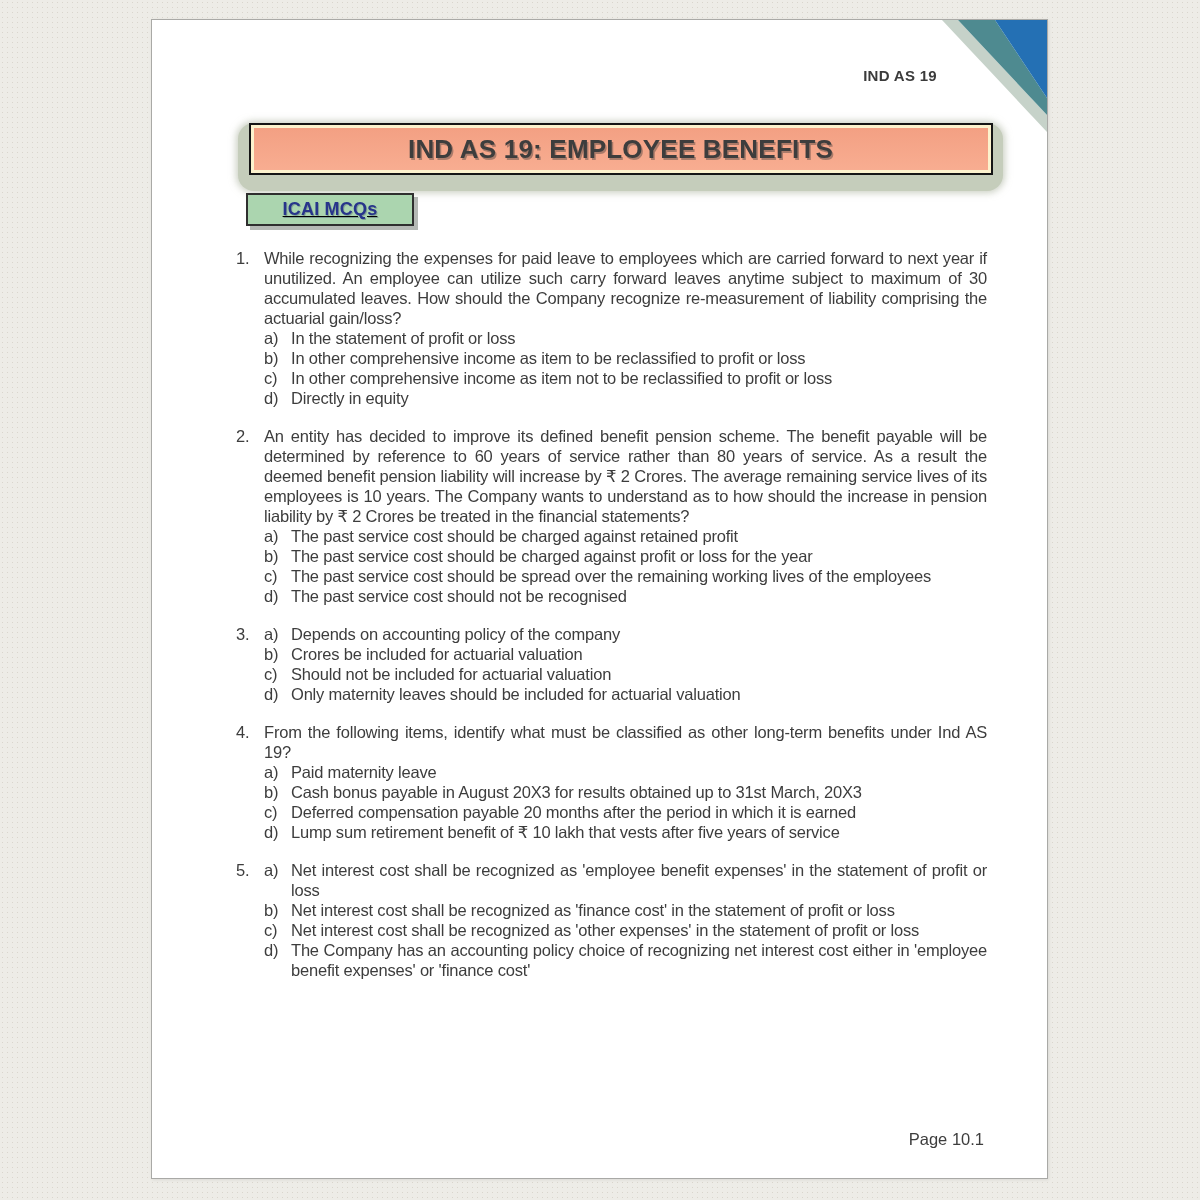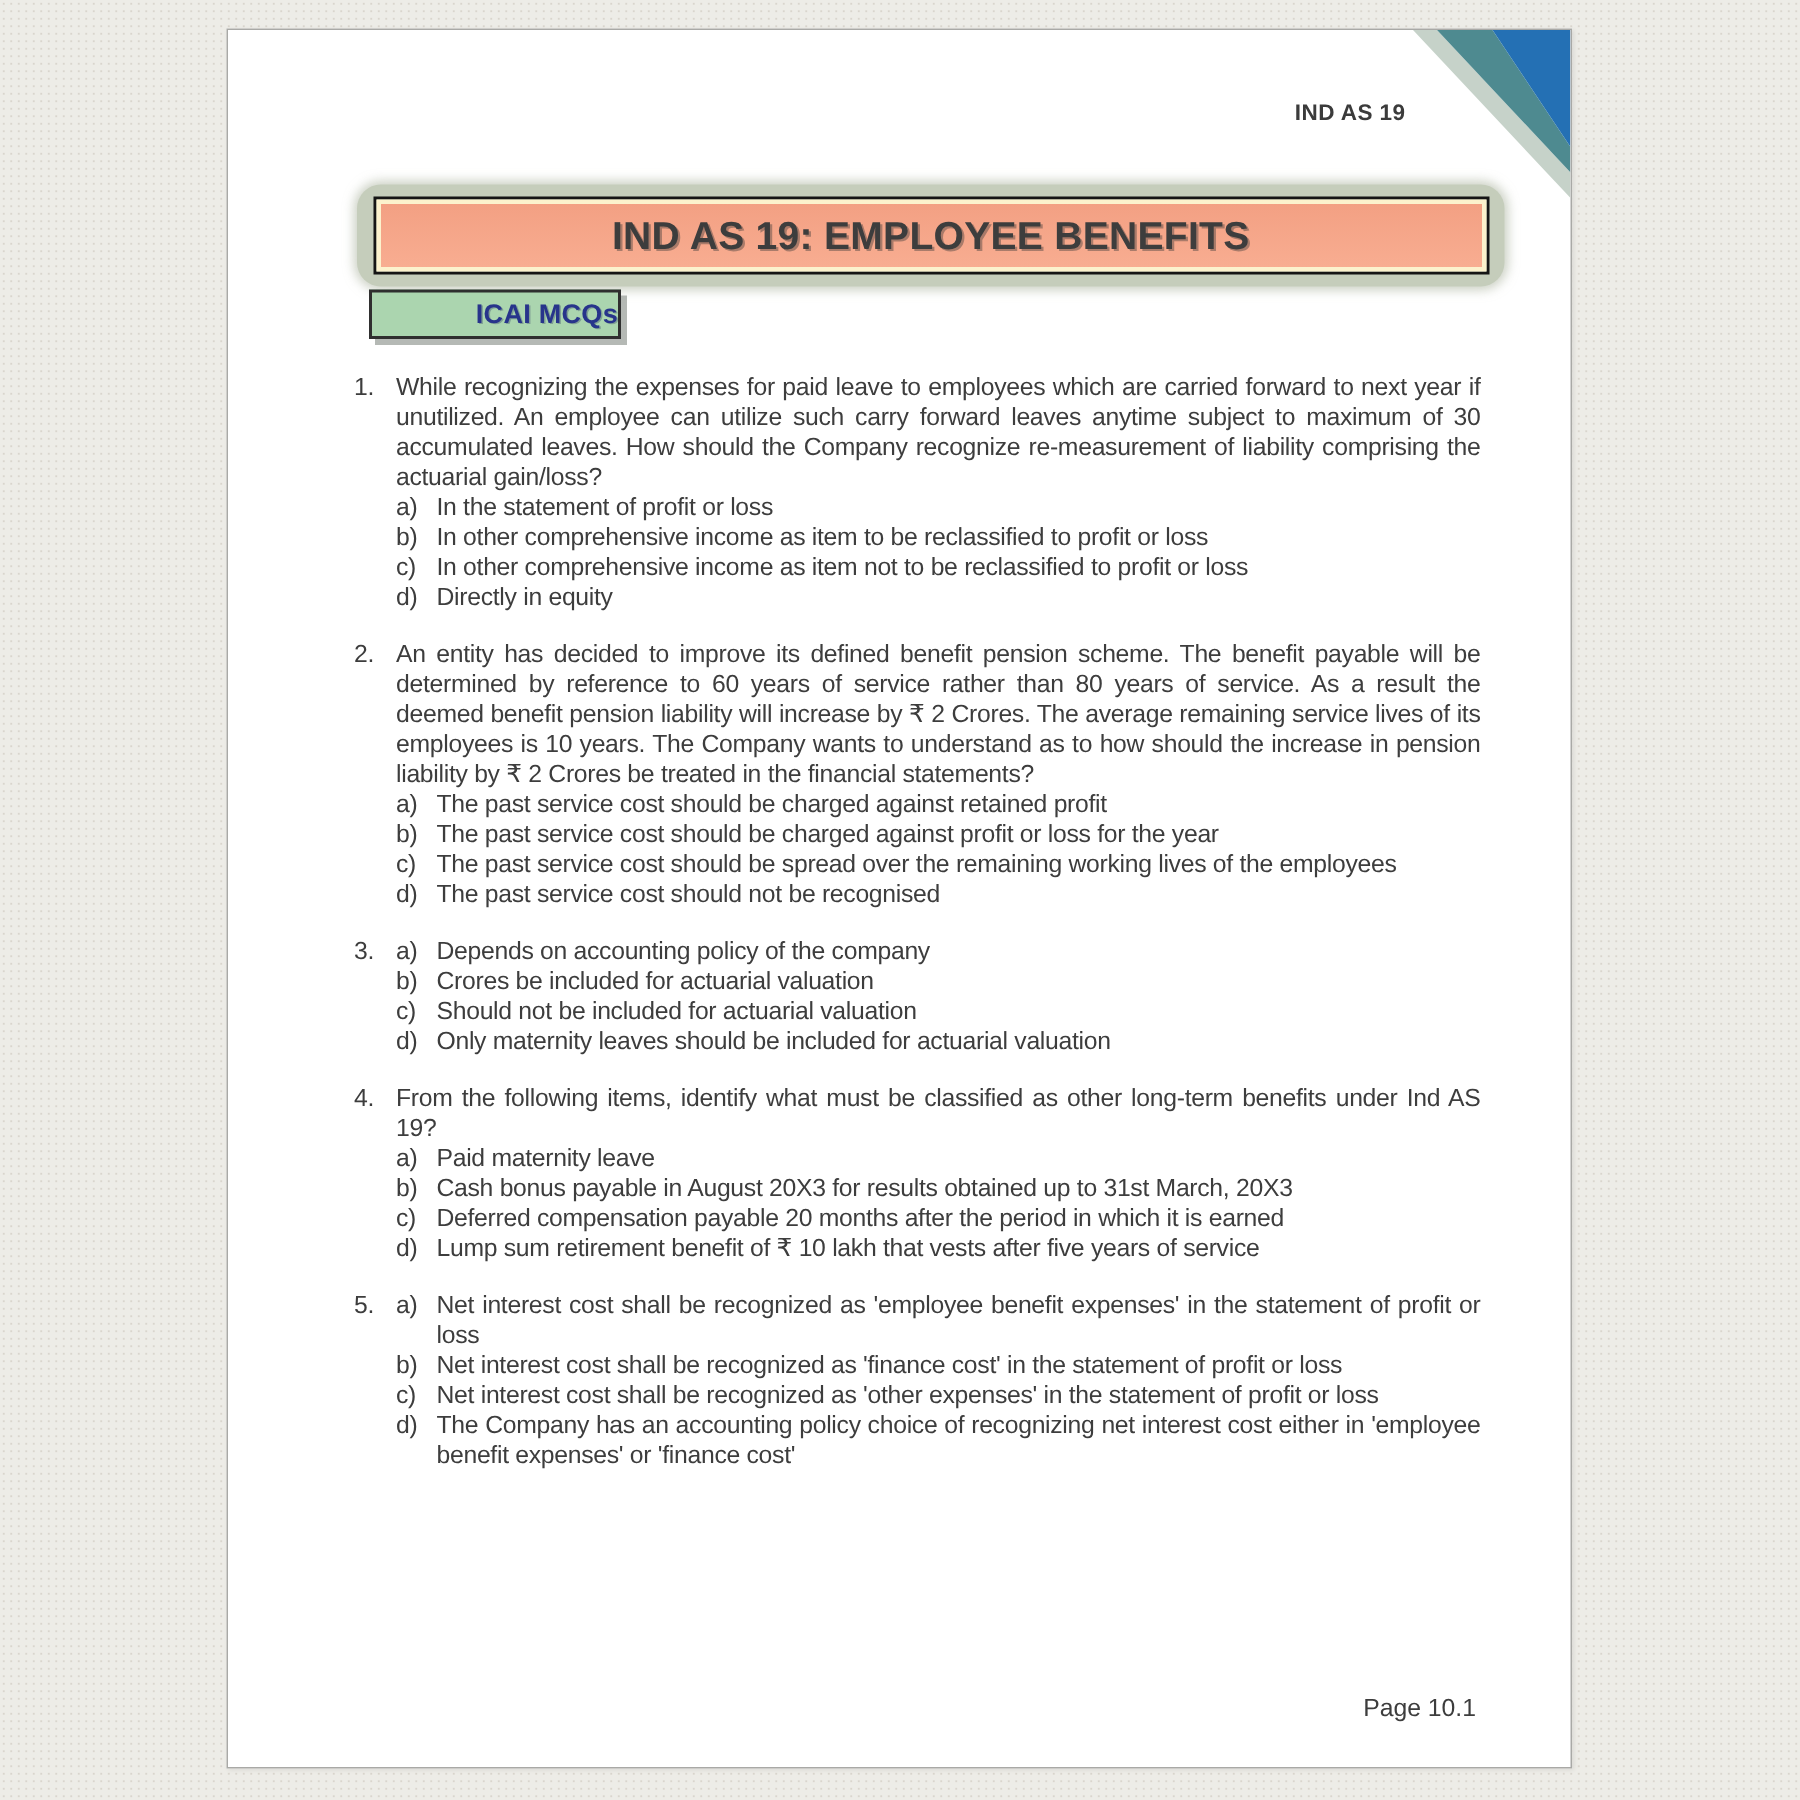--- a/index.html
+++ b/index.html
@@ -25,21 +25,21 @@
   .header-label {
     position:absolute; top:47px; right:110px;
     font-size:15px; font-weight:bold; color:#3b3b3b; letter-spacing:.3px;
   }
   
   .banner-outer {
     position:absolute; left:86px; top:103px; width:765px; height:68px;
     background:var(--banner-sage,#c5cdbb);
     border-radius:16px;
     box-shadow:0 0 7px 2px rgba(160,170,145,.55);
-    display:flex; align-items:center;
+    display:flex; align-items:flex-start;
   }
   .banner-box {
     margin:0 auto; width:744px; height:52px;
     border:2.5px solid #151515;
     background:#151515;
   }
   .banner-inner {
     width:100%; height:100%;
     border:3px solid var(--banner-inner-cream,#fcf2cd);
     background:linear-gradient(180deg,var(--banner-salmon-top,#f3a083) 0%,var(--banner-salmon-bottom,#f8ad91) 100%);
@@ -48,21 +48,21 @@
   .banner-title {
     font-size:26px; font-weight:bold; color:#3d3d3d; letter-spacing:.2px;
     text-shadow:1.5px 1.5px 0 rgba(55,55,55,.4);
   }
   
   .badge {
     position:absolute; left:94px; top:173px; width:168px; height:33px;
     background:var(--badge-green,#abd5af);
     border:2px solid #2f2f2f;
     box-shadow:4px 4px 0 rgba(90,100,92,.45);
-    display:flex; align-items:center; justify-content:flex-end;
+    display:flex; align-items:center; justify-content:center;text-decoration:underline;
   }
   .badge-label {
     font-size:18px; font-weight:bold; color:var(--badge-text-navy,#27348b);
     letter-spacing:.2px; text-shadow:1px 1px 0 rgba(30,40,90,.3);
   }
   
   .content {
     position:absolute; left:84px; top:228px; width:751px;
     color:var(--body-text,#3d3d3d);
     font-size:16.5px; line-height:20px; letter-spacing:-0.2px;

